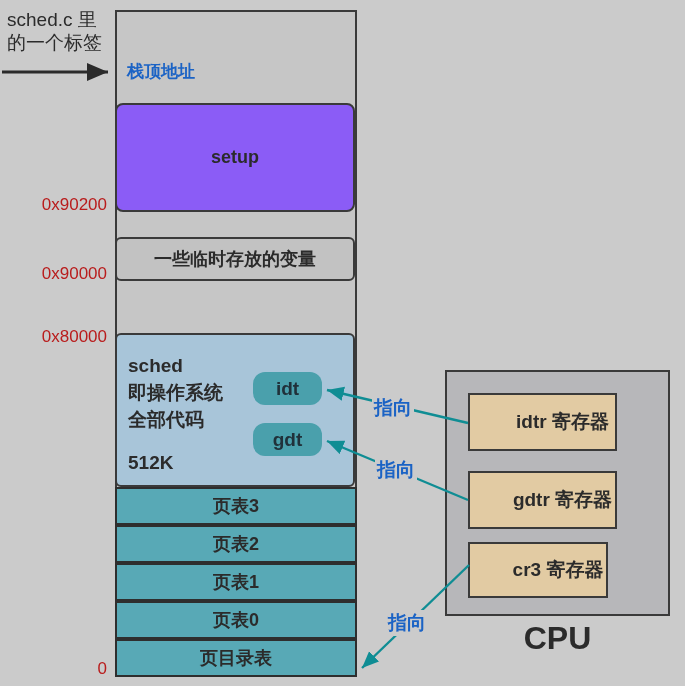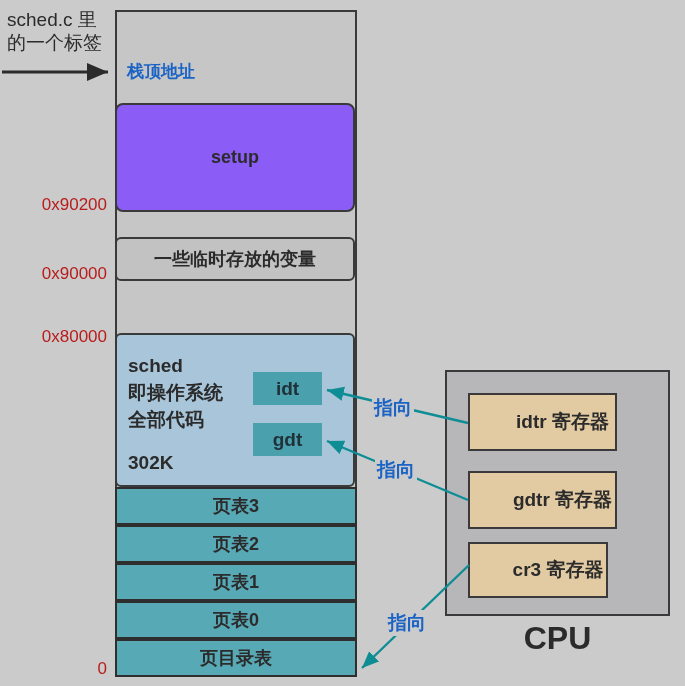--- a/index.html
+++ b/index.html
@@ -61,21 +61,21 @@
     left: 128px; top: 352px;
     font-size: 19px; line-height: 27px;
     font-weight: bold; color: #2b2b2b;
   }
   .system-size {
     left: 128px; top: 452px;
     font-size: 19px; font-weight: bold; color: #2b2b2b;
   }
   .descriptor-box {
     width: 69px; height: 33px;
-    background: #4aa0ac; border: none; border-radius: 0;
+    background: #4aa0ac; border: none; border-radius: 12px;
     font-size: 19px; color: #20313a;
   }
   .idt-box { left: 253px; top: 372px; }
   .gdt-box { left: 253px; top: 423px; }
   .page-row {
     left: 115px; width: 242px; height: 38px;
     background: #58a9b6;
     border: 2px solid #2e2e2e;
     font-size: 18px;
   }
@@ -138,21 +138,21 @@
   <div class="box setup-box">setup</div>
 
   <div class="box temp-box">一些临时存放的变量</div>
 
   <div class="box system-box"></div>
   <div class="abs system-text">
     <div>sched</div>
     <div>即操作系统</div>
     <div>全部代码</div>
   </div>
-  <div class="abs system-size">302K</div>
+  <div class="abs system-size">512K</div>
   <div class="box descriptor-box idt-box">idt</div>
   <div class="box descriptor-box gdt-box">gdt</div>
 
   <div class="box page-row" style="top:487px">页表3</div>
   <div class="box page-row" style="top:525px">页表2</div>
   <div class="box page-row" style="top:563px">页表1</div>
   <div class="box page-row" style="top:601px">页表0</div>
   <div class="box page-row" style="top:639px">页目录表</div>
 
   <div class="abs addr" style="top:195px">0x90200</div>

